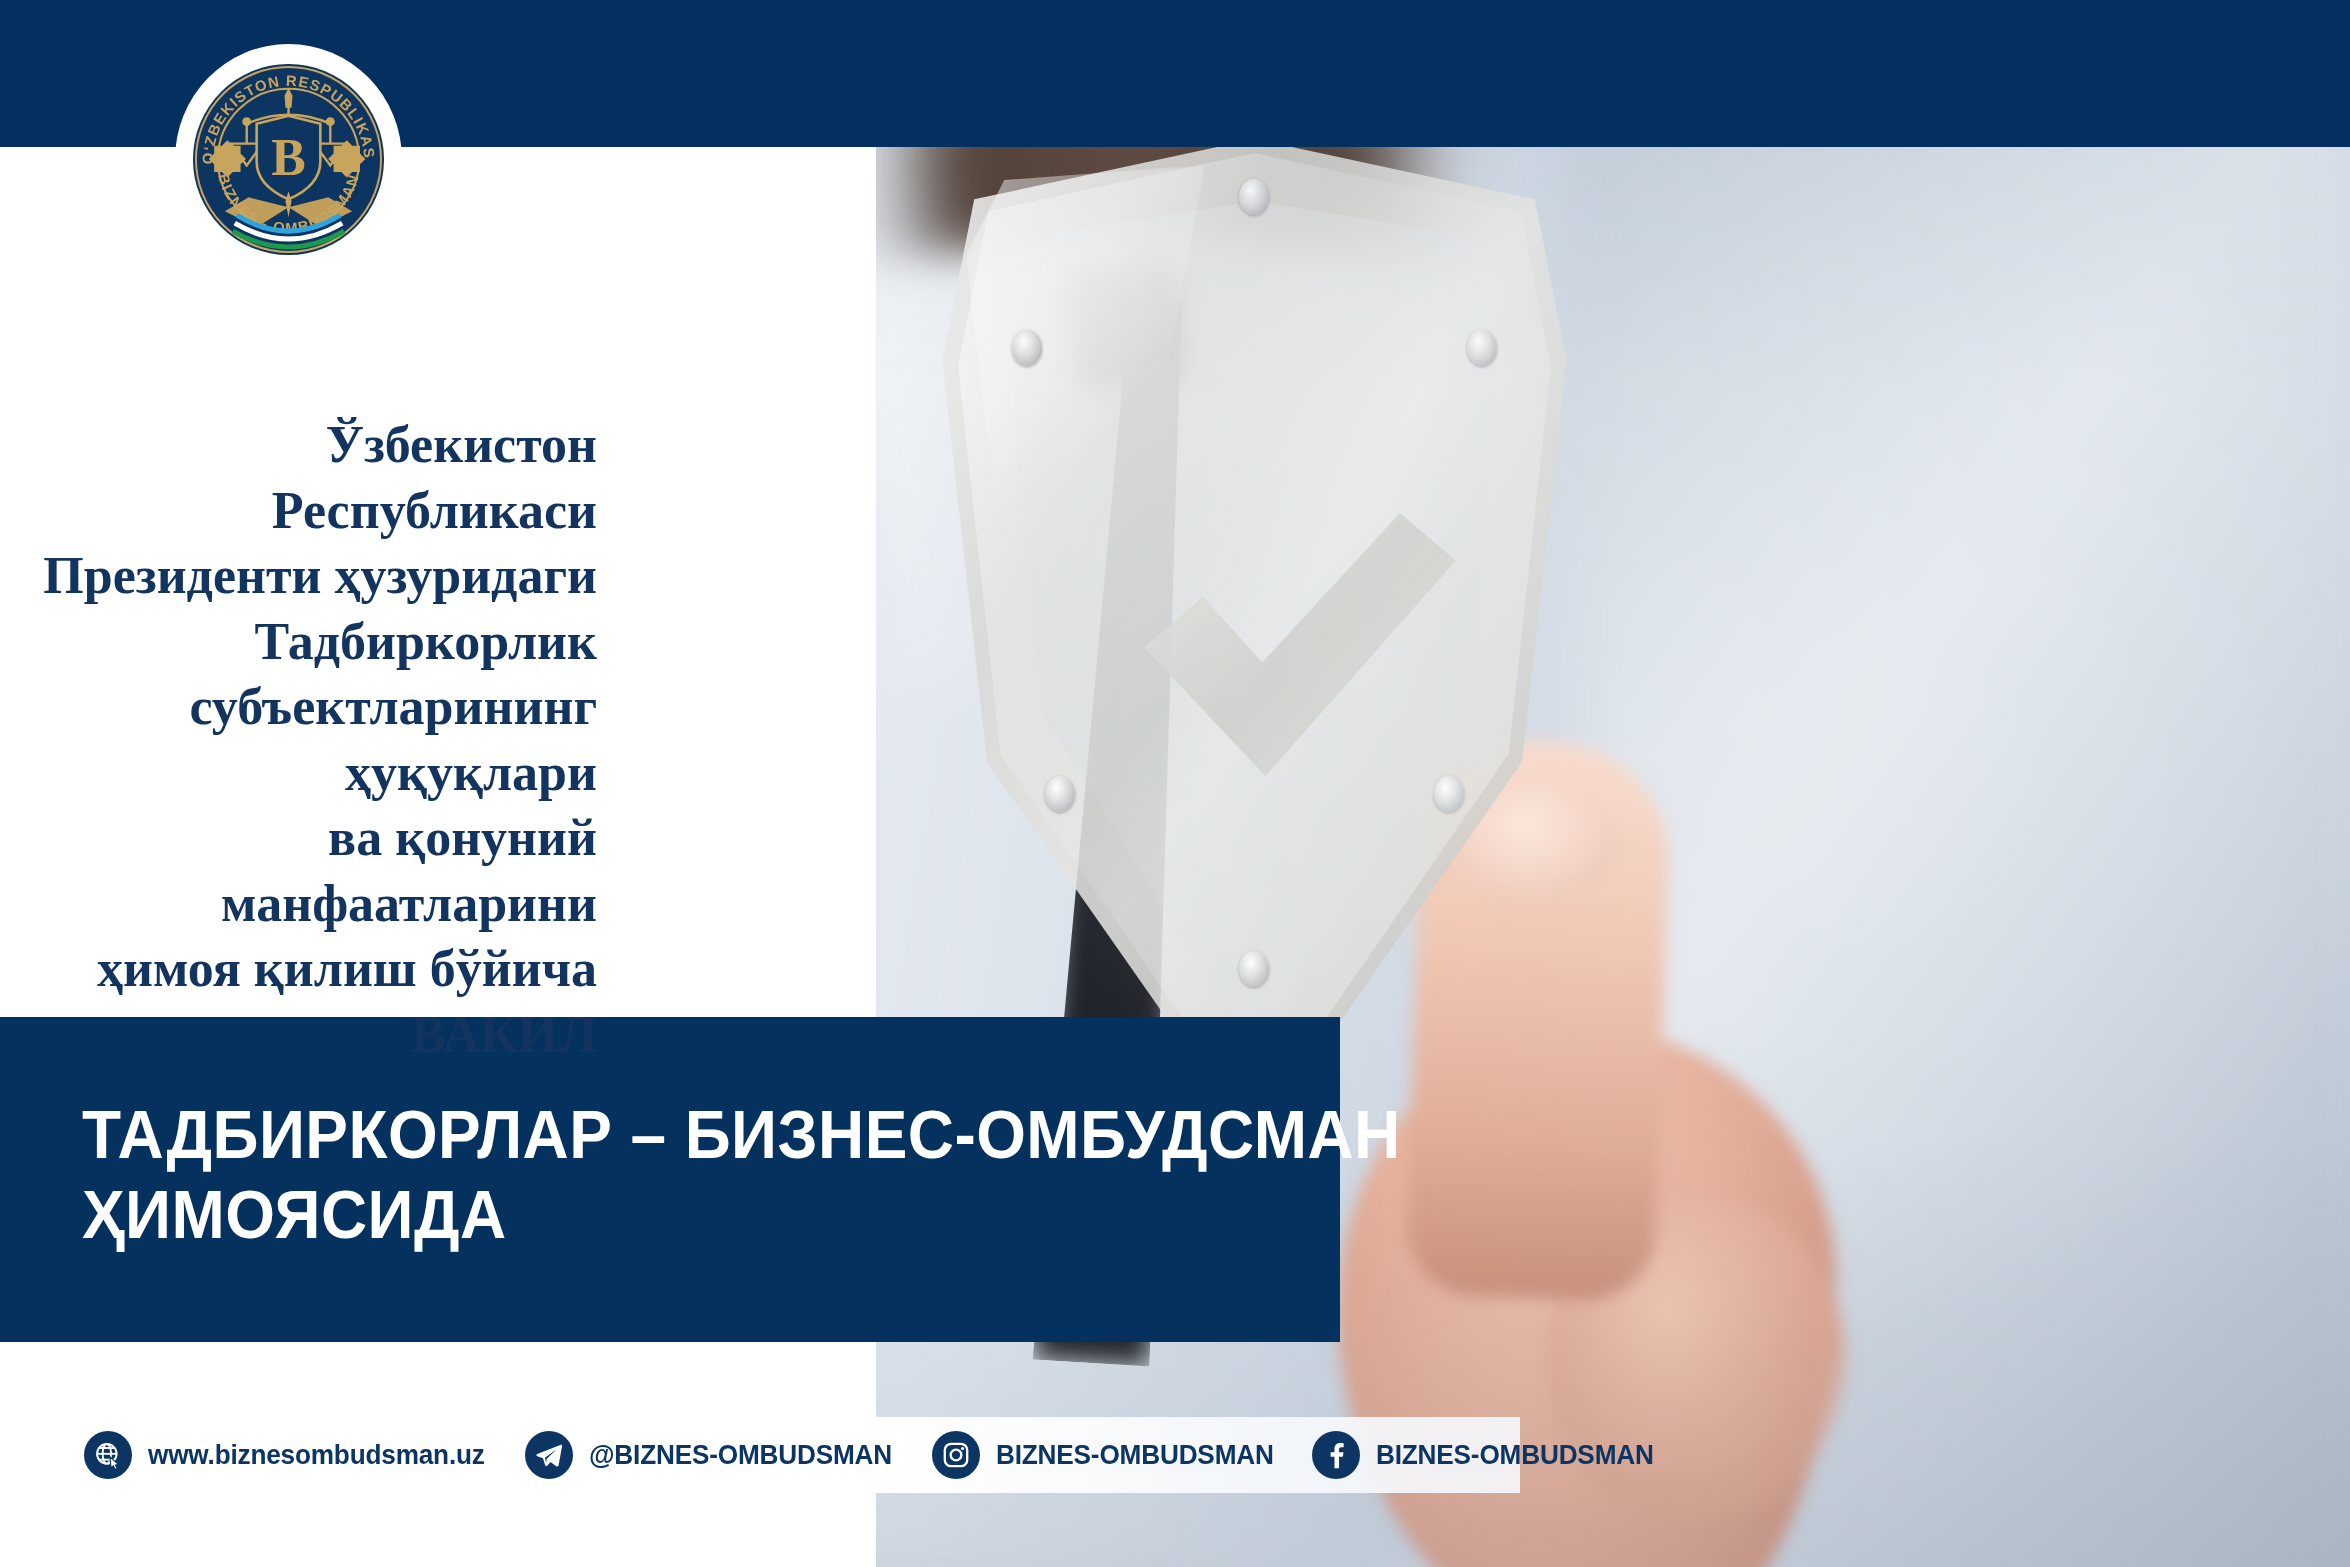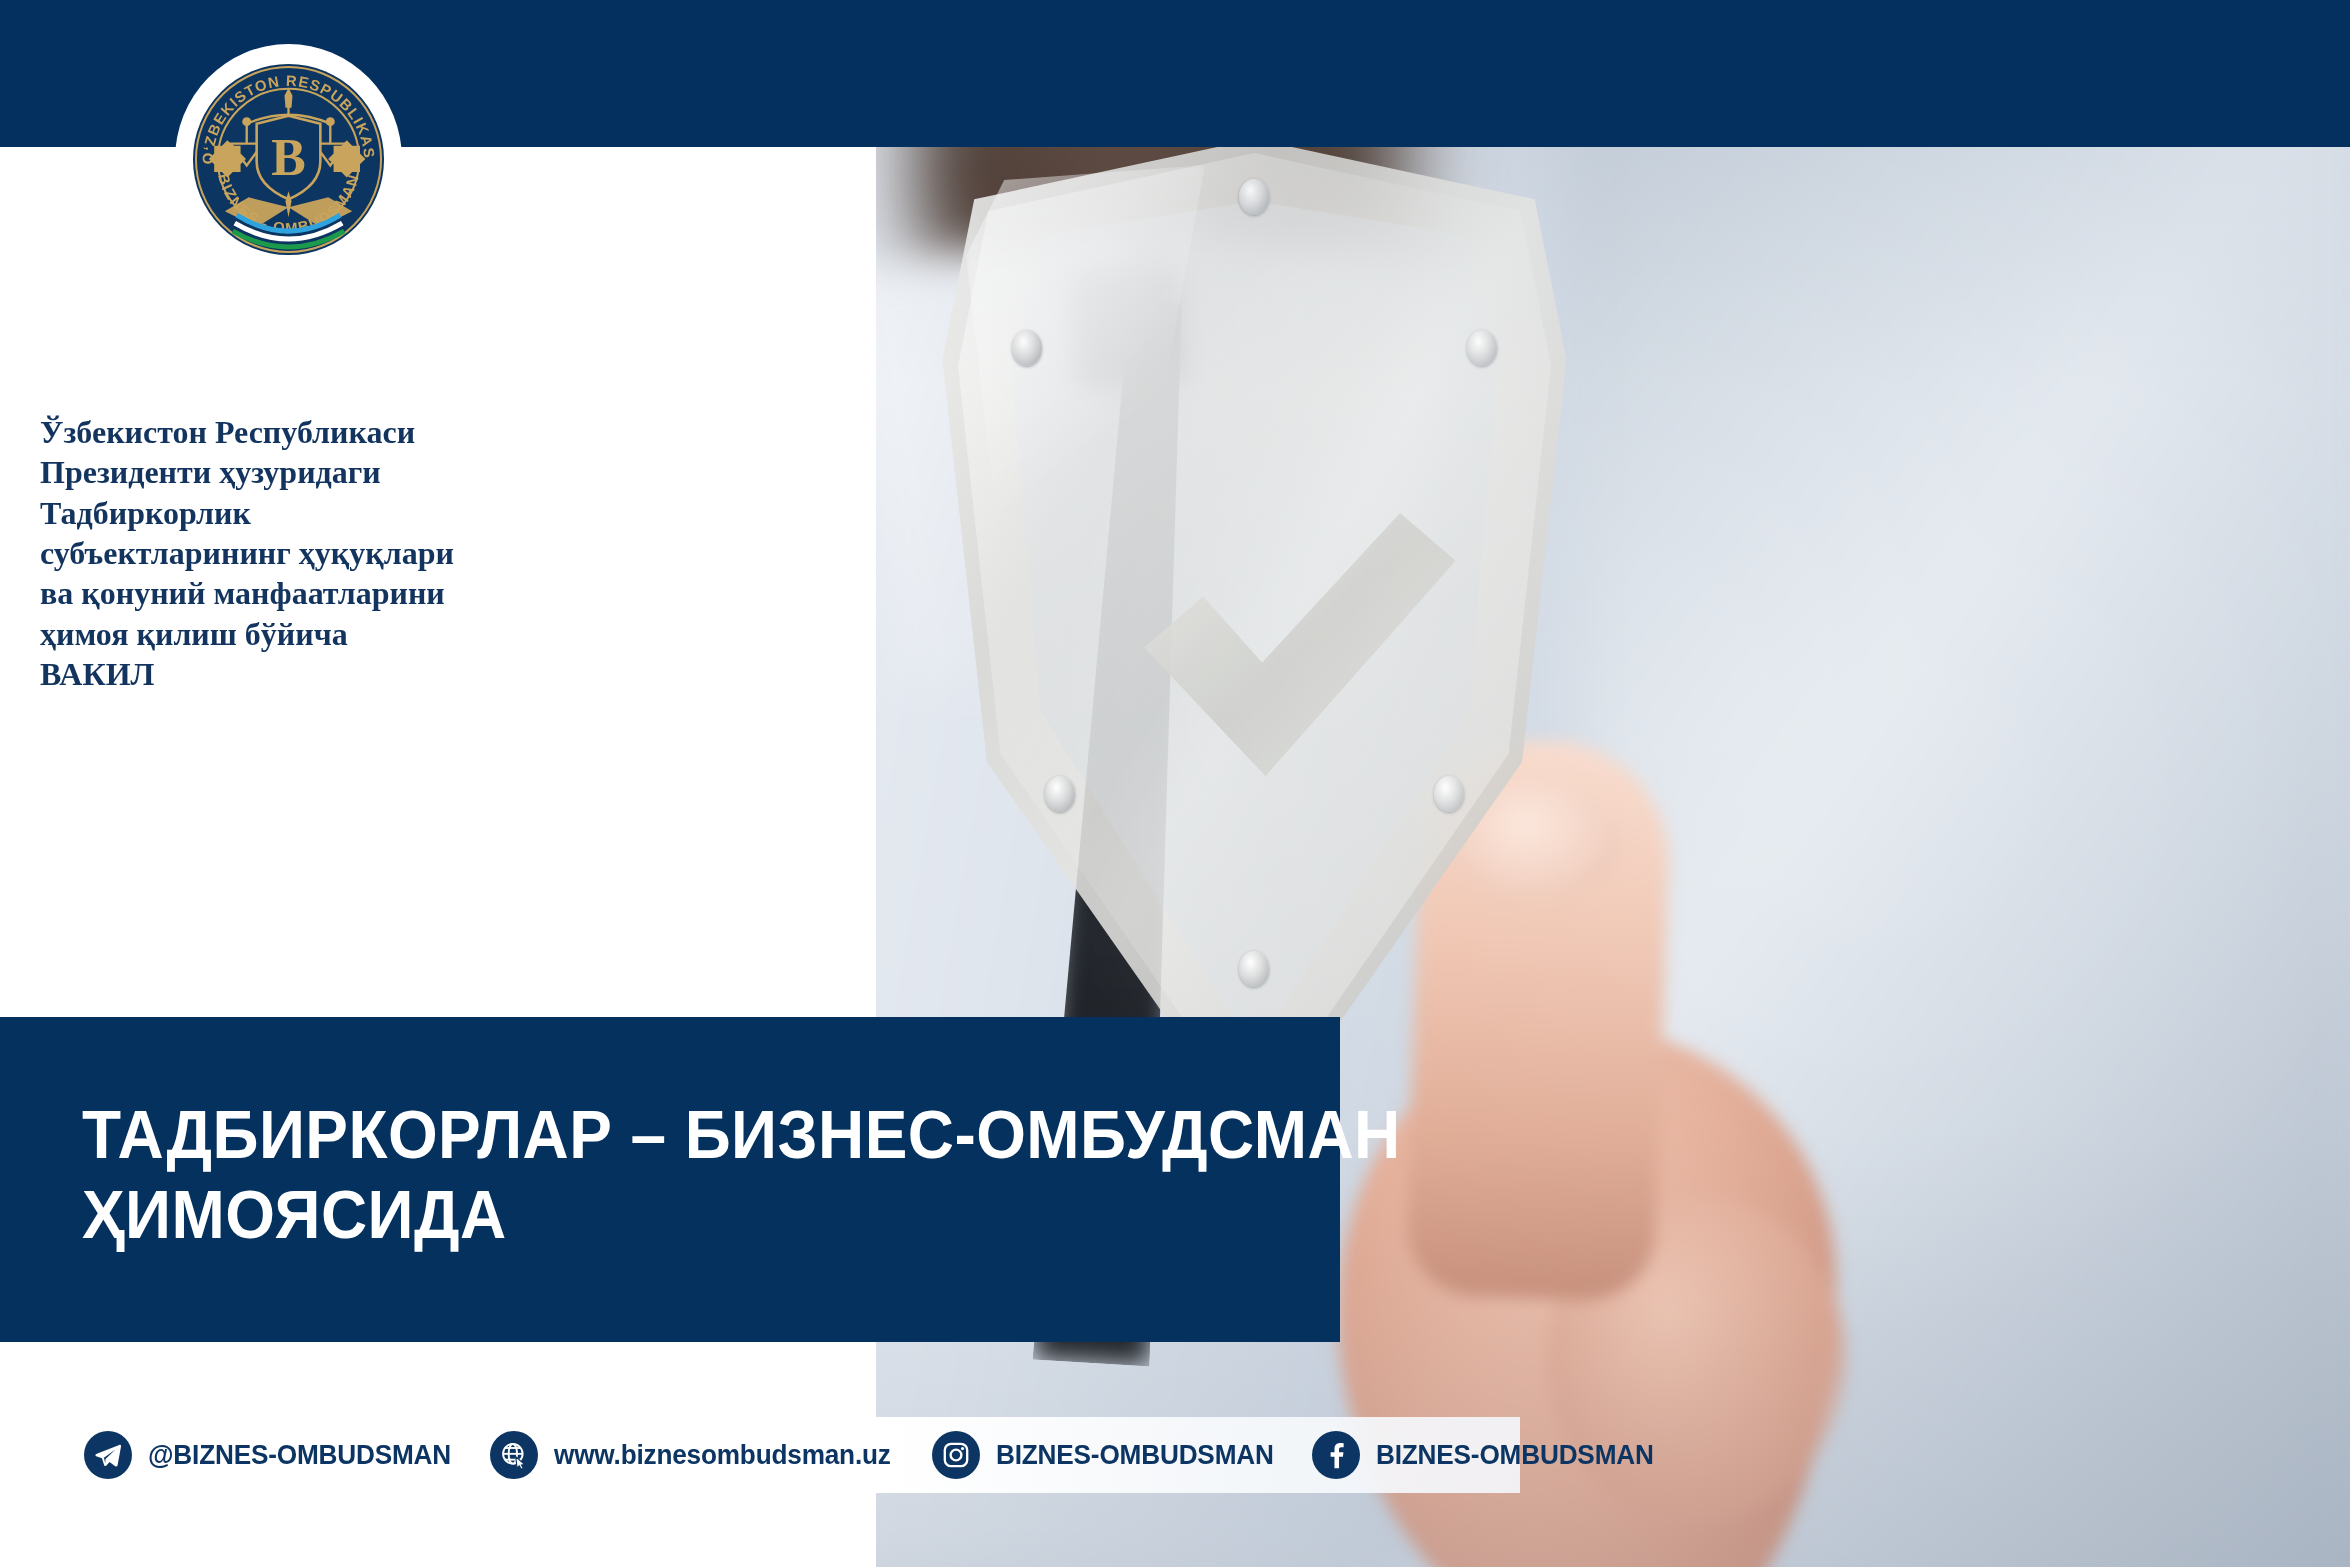--- a/index.html
+++ b/index.html
@@ -190,25 +190,25 @@
   
   .emblem{
     position:absolute; left:189px; top:58px; width:199px; height:203px;
     z-index:9;
   }
 
   
   .orgtext{
     position:absolute; left:40px; top:412px; width:557px;
     z-index:8;
-    text-align:left;
+    text-align:right;
     color:#12345f;
     font-family:"Liberation Serif",serif;
     font-weight:bold;
-    font-size:32px;
+    font-size:52px;
     line-height:1.26;
     white-space:pre-line;
   }
 
   
   .footerbar{
     position:absolute; left:0; top:1417px; width:1520px; height:76px;
     z-index:10;
     display:flex; align-items:center;
     background:linear-gradient(90deg, rgba(255,255,255,1) 0%, rgba(255,255,255,1) 58%, rgba(248,250,252,.94) 78%, rgba(244,247,251,.90) 100%);
@@ -340,43 +340,43 @@
 
   <div class="banner">
     <div class="banner-text">ТАДБИРКОРЛАР – БИЗНЕС-ОМБУДСМАН
 ҲИМОЯСИДА</div>
   </div>
 
   <div class="footerbar">
 
     <div class="fitem">
       <span class="ficon">
-        <svg width="28" height="28" viewBox="0 0 24 24" fill="#ffffff">
-          <path d="M21.6 3.4 L1.9 11.1 c-.9 .36 -.88 1.64 .03 1.96 l4.9 1.72 1.88 5.9 c.28 .88 1.4 1.1 1.99 .4 l2.62 -3.12 4.86 3.6 c.76 .56 1.85 .15 2.04 -.78 L23.2 4.6 c.2 -.95 -.72 -1.6 -1.6 -1.2 z M8.5 14.3 L18.4 7.2 L9.9 15.5 l-.3 3.4 z"></path>
-        </svg>
-      </span>
-      <span class="flabel">@BIZNES-OMBUDSMAN</span>
-    </div>
-
-    <div class="fitem">
-      <span class="ficon">
         <svg width="28" height="28" viewBox="0 0 24 24" fill="none" stroke="#ffffff" stroke-width="1.6">
           <circle cx="11" cy="11" r="8.4"></circle>
           <ellipse cx="11" cy="11" rx="3.6" ry="8.4"></ellipse>
           <line x1="2.6" y1="11" x2="19.4" y2="11"></line>
           <line x1="4" y1="6" x2="18" y2="6"></line>
           <line x1="4" y1="16" x2="18" y2="16"></line>
           <path d="M13.5 13.5 L21 20 L18.4 20.6 L20 23.4 L18 24.3 L16.6 21.3 L14.6 23 Z" fill="#ffffff" stroke="#0c3563" stroke-width="1"></path>
         </svg>
       </span>
       <span class="flabel lower">www.biznesombudsman.uz</span>
     </div>
 
     <div class="fitem">
       <span class="ficon">
+        <svg width="28" height="28" viewBox="0 0 24 24" fill="#ffffff">
+          <path d="M21.6 3.4 L1.9 11.1 c-.9 .36 -.88 1.64 .03 1.96 l4.9 1.72 1.88 5.9 c.28 .88 1.4 1.1 1.99 .4 l2.62 -3.12 4.86 3.6 c.76 .56 1.85 .15 2.04 -.78 L23.2 4.6 c.2 -.95 -.72 -1.6 -1.6 -1.2 z M8.5 14.3 L18.4 7.2 L9.9 15.5 l-.3 3.4 z"></path>
+        </svg>
+      </span>
+      <span class="flabel">@BIZNES-OMBUDSMAN</span>
+    </div>
+
+    <div class="fitem">
+      <span class="ficon">
         <svg width="28" height="28" viewBox="0 0 24 24" fill="none" stroke="#ffffff" stroke-width="2">
           <rect x="2.4" y="2.4" width="19.2" height="19.2" rx="5.4"></rect>
           <circle cx="12" cy="12" r="4.6"></circle>
           <circle cx="17.6" cy="6.5" r="1.35" fill="#ffffff" stroke="none"></circle>
         </svg>
       </span>
       <span class="flabel">BIZNES-OMBUDSMAN</span>
     </div>
 
     <div class="fitem">

